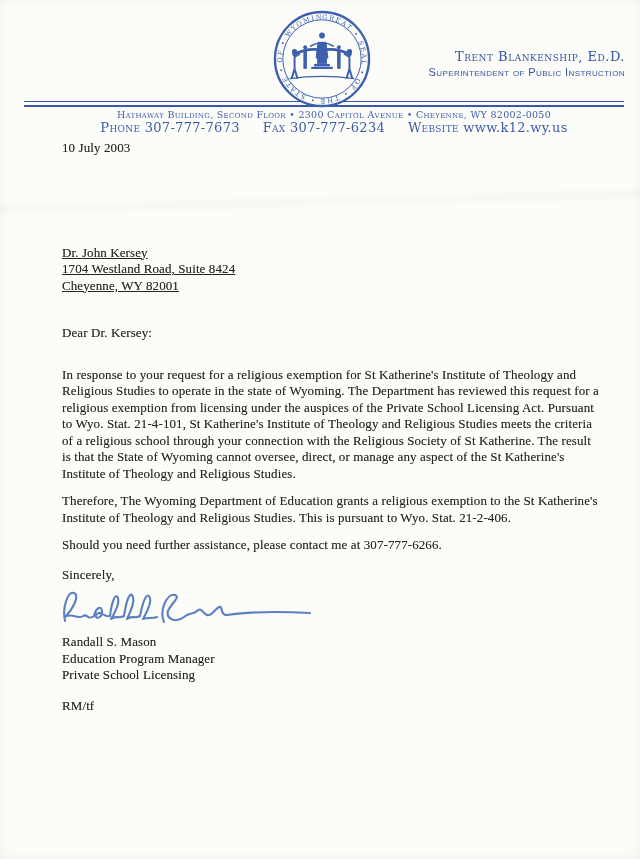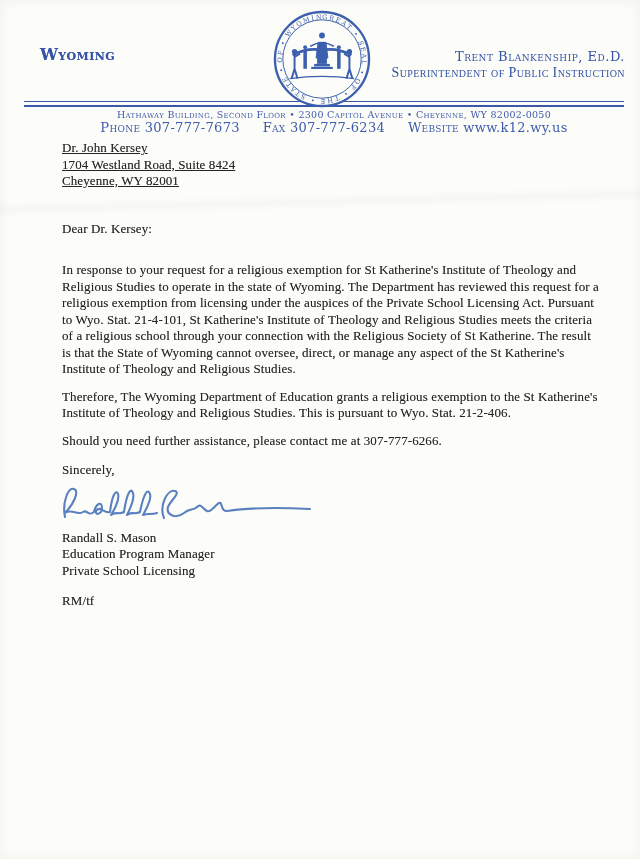--- a/index.html
+++ b/index.html
@@ -16,21 +16,21 @@
     font-family:"DejaVu Serif", serif; font-weight:bold; font-variant:small-caps;
     font-size:16px; line-height:21px; color:#3553a6; letter-spacing:.4px;
     text-shadow:0 0 .5px rgba(53,83,166,.6);
   }
   .official-block { position:absolute; right:15px; top:48px; text-align:right; }
   .official-name {
     font-family:"DejaVu Serif", serif; font-variant:small-caps; font-size:13px;
     color:#3553a6; letter-spacing:.5px; line-height:17px;
   }
   .official-title {
-    font-family:Liberation Serif, serif; font-variant:small-caps; font-size:14px;
+    font-family:Liberation Sans, sans-serif; font-variant:small-caps; font-size:11px;
     color:#3553a6; letter-spacing:.4px; line-height:15px;
   }
   .rule {
     position:absolute; top:101px; left:24px; right:16px; height:6px;
     border-top:1.5px solid #3a57a8; border-bottom:2.5px solid #3a57a8; z-index:1;
   }
   .seal {
     position:absolute; left:273px; top:10px; width:98px; height:98px; z-index:2;
   }
   .address-block { position:absolute; top:109px; left:0; right:0; text-align:center; z-index:0;padding-left:28px; }
@@ -64,21 +64,20 @@
     background:linear-gradient(to bottom, rgba(0,0,0,0) 0%, rgba(90,90,80,.035) 50%, rgba(0,0,0,0) 100%);
     transform:rotate(-1.4deg); pointer-events:none;
   }
 </style>
 </head>
 <body>
 
 <div class="page">
 
   <div class="org-block">
-    <div class="org-line">Wyoming</div>
   </div>
 
   <div class="official-block">
     <div class="official-name">Trent Blankenship, Ed.D.</div>
     <div class="official-title">Superintendent of Public Instruction</div>
   </div>
 
   <div class="rule"></div>
 
   <svg class="seal" viewBox="0 0 100 100" aria-hidden="true">
@@ -120,20 +119,21 @@
       <span>307-777-6234</span>
       <span class="addr-sep"></span>
       <span class="sc">Website</span>
       <span>www.k12.wy.us</span>
     </div>
   </div>
 
   <div class="crease"></div>
 
   <div class="body-content">
+    <div class="date">10 July 2003</div>
 
     <div class="recipient">
       <div>Dr. John Kersey</div>
       <div>1704 Westland Road, Suite 8424</div>
       <div>Cheyenne, WY 82001</div>
     </div>
 
     <div class="salutation">Dear Dr. Kersey:</div>
 
     <div class="para">In response to your request for a religious exemption for St Katherine's Institute of Theology and Religious Studies to operate in the state of Wyoming.  The Department has reviewed this request for a religious exemption from licensing under the auspices of the Private School Licensing Act.  Pursuant to Wyo. Stat. 21-4-101, St Katherine's Institute of Theology and Religious Studies meets the criteria of a religious school through your connection with the Religious Society of St Katherine.  The result is that the State of Wyoming cannot oversee, direct, or manage any aspect of the St Katherine's Institute of Theology and Religious Studies.</div>

